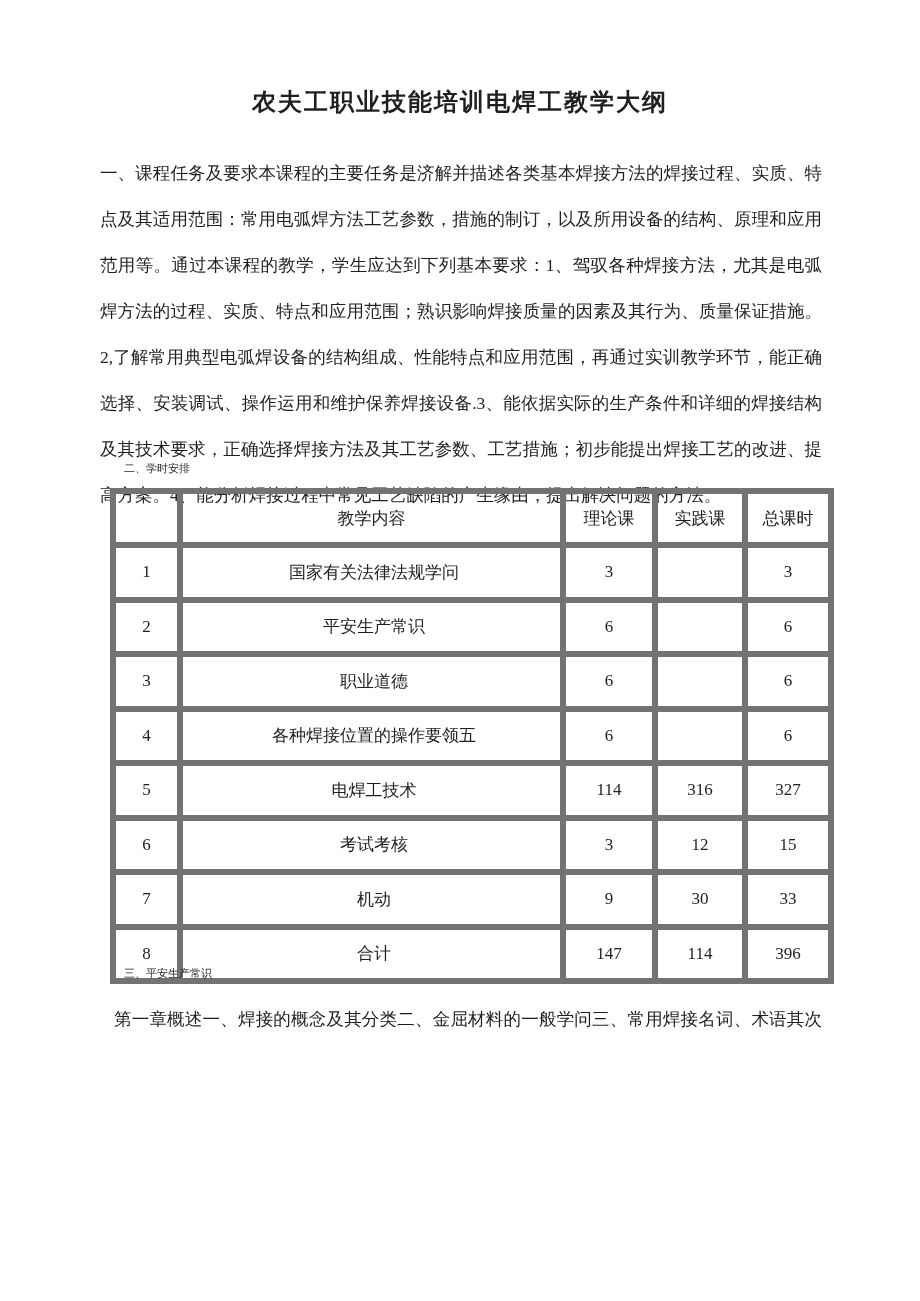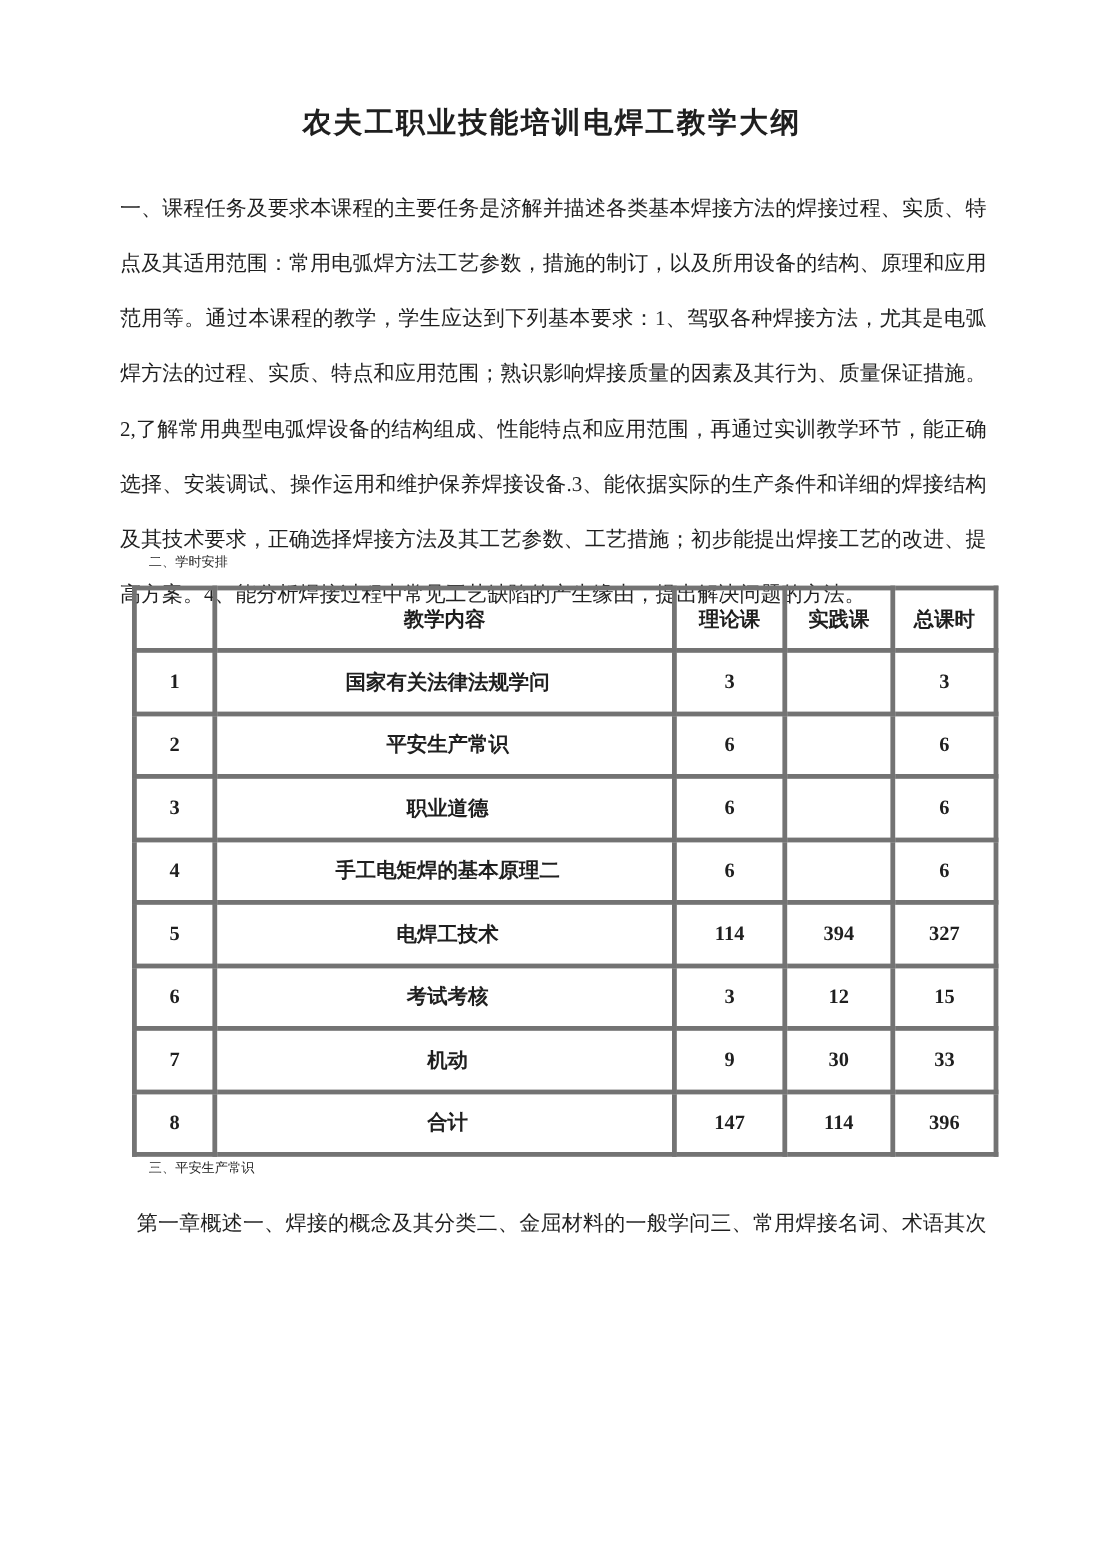--- a/index.html
+++ b/index.html
@@ -47,22 +47,22 @@
   table.hours {
     position: absolute;
     top: 488px;
     left: 110px;
     width: 718px;
     border-collapse: collapse;
     table-layout: fixed;
     font-size: 17px;
   }
   table.hours td, table.hours th {
-    border: 4px solid #737373;
-    font-weight: bold;
+    border: 6px solid #737373;
+    font-weight: normal;
     text-align: center;
     vertical-align: middle;
     padding: 0;
     height: 48.5px;
     overflow: hidden;
   }
   table.hours tr.hdr th { height: 48px; }
   table.hours td.cell-content {
     text-align: center;
     padding-left: 5px;
@@ -116,30 +116,30 @@
     </tr>
     <tr>
       <td>3</td>
       <td class="cell-content">职业道德</td>
       <td>6</td>
       <td></td>
       <td>6</td>
     </tr>
     <tr>
       <td>4</td>
-      <td class="cell-content">手工电矩焊的基本原理二</td>
+      <td class="cell-content">各种焊接位置的操作要领五</td>
       <td>6</td>
       <td></td>
       <td>6</td>
     </tr>
     <tr>
       <td>5</td>
       <td class="cell-content">电焊工技术</td>
       <td>114</td>
-      <td>394</td>
+      <td>316</td>
       <td>327</td>
     </tr>
     <tr>
       <td>6</td>
       <td class="cell-content">考试考核</td>
       <td>3</td>
       <td>12</td>
       <td>15</td>
     </tr>
     <tr>

